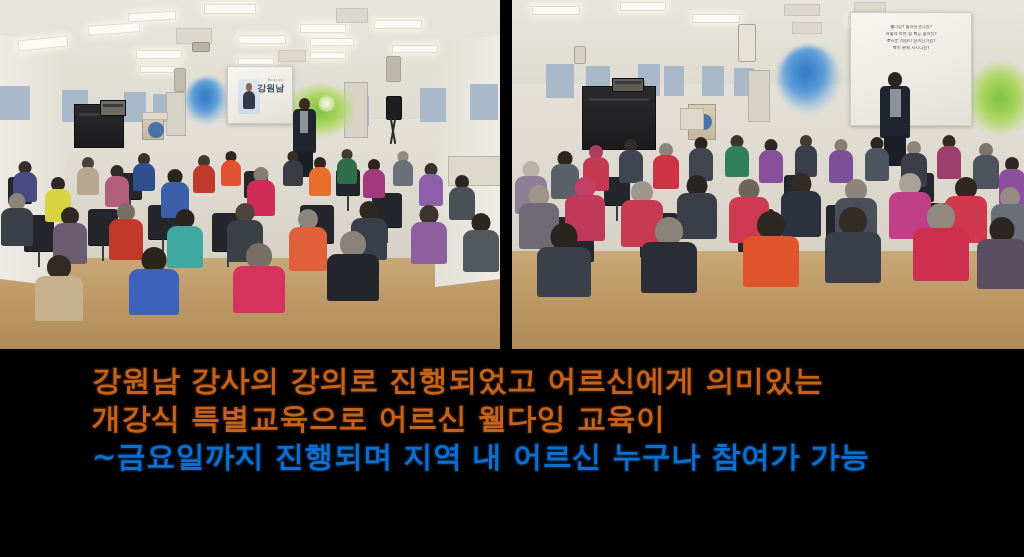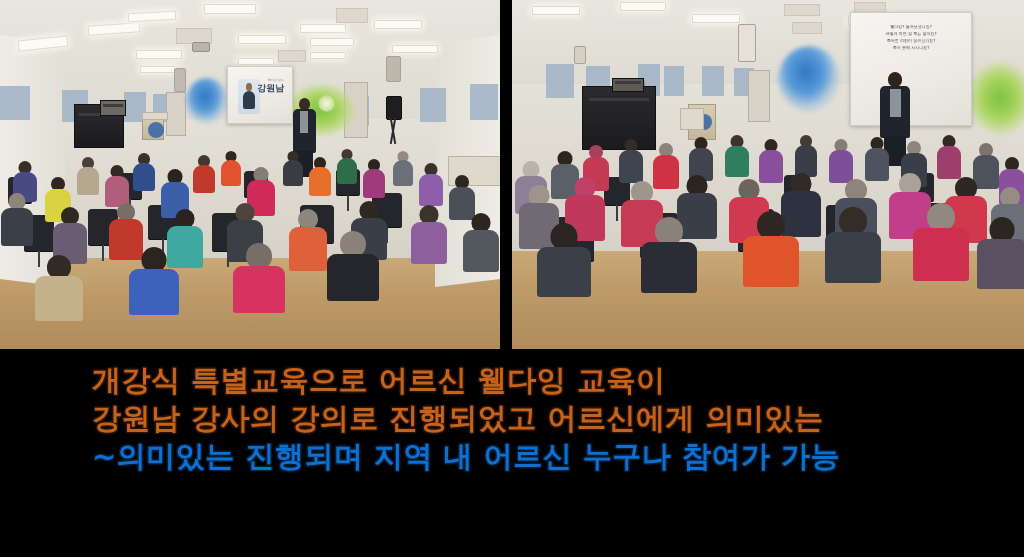--- a/index.html
+++ b/index.html
@@ -481,24 +481,24 @@
             <div class="head" style="width:25px;height:25px;background:#2d2620"></div>
             <div class="torso" style="top:22px;width:50px;height:50px;background:#5b4f62"></div>
           </div>
       </div>
     </div>
   </div>
 
   <div class="caption">
     <div class="cap-inner">
       <div class="cap-line">
+        <span class="orange">강원남 강사의 강의로 진행되었고 어르신에게 의미있는</span>
+      </div>
+      <div class="cap-line">
         <span class="orange">개강식 특별교육으로 어르신 웰다잉 교육이</span>
       </div>
       <div class="cap-line">
-        <span class="orange">강원남 강사의 강의로 진행되었고 어르신에게 의미있는</span>
-      </div>
-      <div class="cap-line">
-        <span class="blue">~의미있는 진행되며 지역 내 어르신 누구나 참여가 가능</span>
+        <span class="blue">~금요일까지 진행되며 지역 내 어르신 누구나 참여가 가능</span>
       </div>
     </div>
   </div>
 
 </div>
 
 </body></html>

